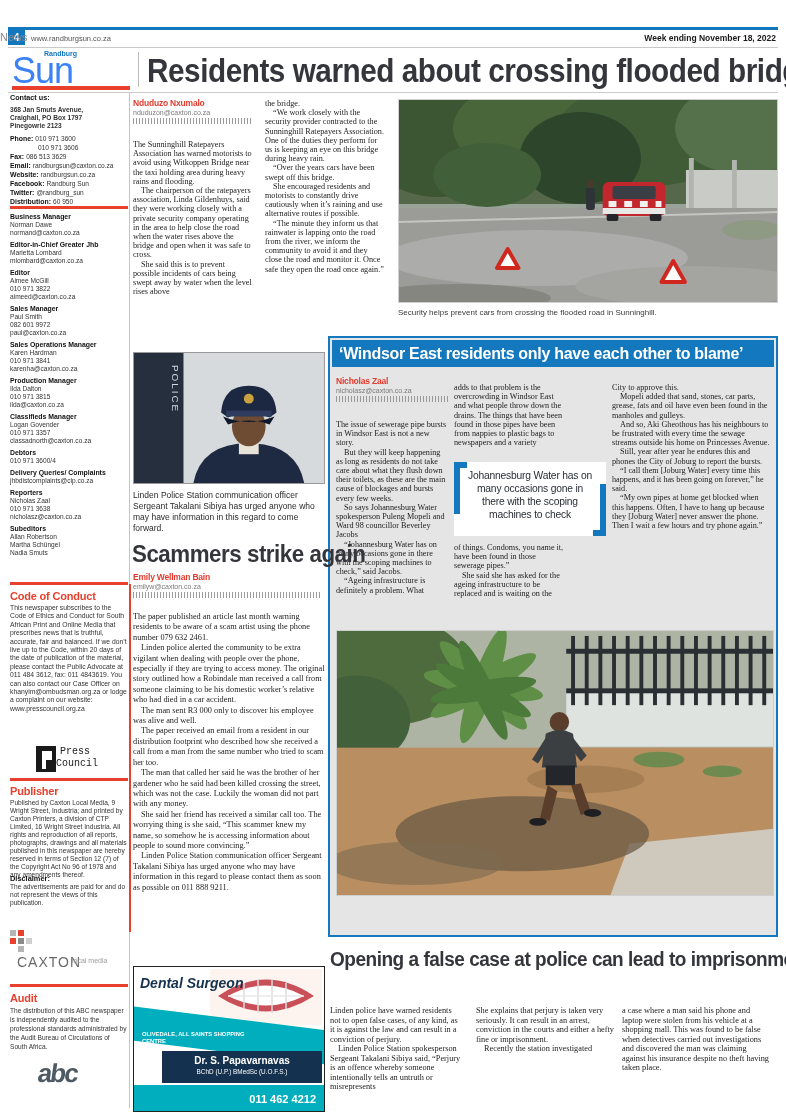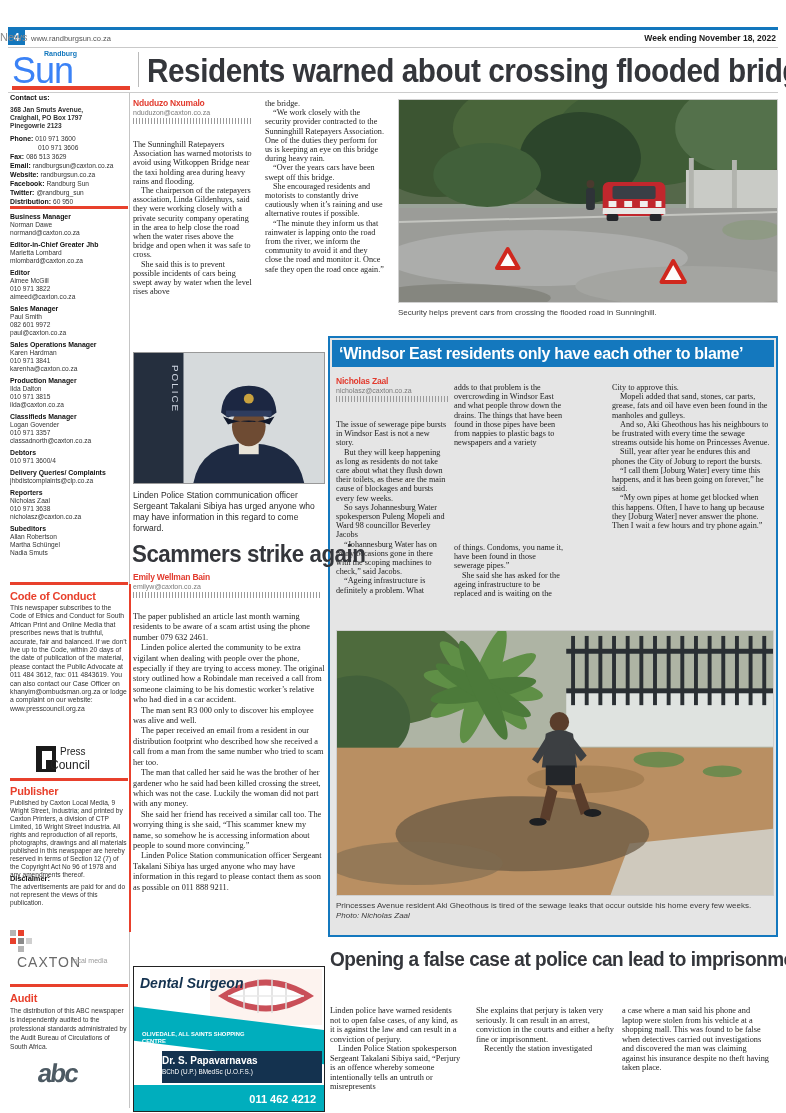--- a/index.html
+++ b/index.html
@@ -1,20 +1,20 @@
 <!DOCTYPE html>
 <html><head>
 <meta charset="utf-8">
 <style>
   *{margin:0;padding:0;box-sizing:border-box}
   html,body{background:#e9e9e9}
   .page{position:relative;width:786px;height:1113px;background:#fff;margin:0 auto;
         font-family:"Liberation Sans",sans-serif;color:#222;overflow:hidden}
   .abs{position:absolute}
-  .serif{font-family:Liberation Sans, sans-serif}
+  .serif{font-family:Liberation Mono, monospace}
   .pre{white-space:pre-line}
   .hatch{height:6px;background:repeating-linear-gradient(90deg,#9a9a9a 0 1px,transparent 1px 3px)}
   .byline-name{color:#e23b2e;font-weight:bold;font-size:8.5px;letter-spacing:-.2px}
   .byline-email{color:#7a7a7a;font-size:7px;margin:1px 0 2px}
   .body-col{font-family:"Liberation Serif",serif;font-size:8.2px;line-height:9.2px;color:#1c1c1c;overflow:hidden}
   .body-col p{margin:0}
   .body-col p + p{text-indent:8px}
   .bigcol{font-size:8.3px;line-height:10.4px}
   .caption{font-size:8px;line-height:10px;color:#3a3a3a}
   .headline{font-weight:bold;color:#34363b;white-space:nowrap;transform-origin:0 50%;letter-spacing:-.5px}
@@ -126,21 +126,21 @@
 
   <div class="abs red-head" style="left:10px;top:590px">Code of Conduct</div>
   <div class="abs sb" style="left:10px;top:604px;width:118px;height:136px;overflow:hidden;font-size:6.8px;line-height:8.4px">This newspaper subscribes to the Code of Ethics and Conduct for South African Print and Online Media that prescribes news that is truthful, accurate, fair and balanced. If we don’t live up to the Code, within 20 days of the date of publication of the material, please contact the Public Advocate at 011 484 3612, fax: 011 4843619. You can also contact our Case Officer on khanyim@ombudsman.org.za or lodge a complaint on our website: www.presscouncil.org.za</div>
   <div class="abs" style="left:34px;top:744px;width:90px;height:30px">
     <svg width="90" height="30" viewBox="0 0 90 30">
       <rect x="2" y="2" width="20" height="26" fill="#1a1a1a"></rect>
       <rect x="8" y="7" width="10" height="9" fill="#fff"></rect>
       <rect x="8" y="16" width="4" height="9" fill="#fff"></rect>
     </svg>
     <div class="abs serif" style="left:26px;top:2px;font-size:10px;color:#222">Press</div>
-    <div class="abs serif" style="left:16px;top:14px;font-size:12px;color:#222">Council</div>
+    <div class="abs serif" style="left:22px;top:14px;font-size:10px;color:#222">Council</div>
   </div>
   <div class="abs redrule" style="left:10px;top:778px;width:118px"></div>
 
   <div class="abs red-head" style="left:10px;top:785px">Publisher</div>
   <div class="abs sb" style="left:10px;top:799px;width:118px;height:104px;overflow:hidden">Published by Caxton Local Media, 9 Wright Street, Industria; and printed by Caxton Printers, a division of CTP Limited, 16 Wright Street Industria. All rights and reproduction of all reports, photographs, drawings and all materials published in this newspaper are hereby reserved in terms of Section 12 (7) of the Copyright Act No 96 of 1978 and any amendments thereof.</div>
   <div class="abs sb" style="left:10px;top:875px;width:118px">
     <b style="font-size:7.4px">Disclaimer:</b>
     <span>The advertisements are paid for and do not represent the views of this publication.</span>
   </div>
   <div class="abs" style="left:10px;top:930px;width:118px;height:42px">
@@ -228,20 +228,25 @@
         <p>The issue of sewerage pipe bursts in Windsor East is not a new story.</p>
         <p>But they will keep happening as long as residents do not take care about what they flush down their toilets, as these are the main cause of blockages and bursts every few weeks.</p>
         <p>So says Johannesburg Water spokesperson Puleng Mopeli and Ward 98 councillor Beverley Jacobs</p>
         <p>“Johannesburg Water has on many occasions gone in there with the scoping machines to check,” said Jacobs.</p>
         <p>“Ageing infrastructure is definitely a problem. What</p>
       </div>
     <div class="abs body-col" style="left:124px;top:45px;width:113px;height:76px">
         <p>adds to that problem is the overcrowding in Windsor East and what people throw down the drains. The things that have been found in those pipes have been from nappies to plastic bags to newspapers and a variety</p>
       </div>
 
+    <div class="abs quote-box" style="left:124px;top:124px;width:152px;height:74px">
+      <div class="abs" style="left:0;top:0;width:13px;height:52px;border-left:6px solid #1478be;border-top:6px solid #1478be"></div>
+      <div class="abs" style="right:0;bottom:0;width:13px;height:52px;border-right:6px solid #1478be;border-bottom:6px solid #1478be"></div>
+      <div class="abs" style="left:13px;right:13px;top:7px;text-align:center;font-size:10.3px;line-height:13px;color:#2a2f36;letter-spacing:-.2px">Johannesburg Water has on many occasions gone in there with the scoping machines to check</div>
+    </div>
 
     <div class="abs body-col" style="left:124px;top:205px;width:113px;height:85px">
         <p>of things. Condoms, you name it, have been found in those sewerage pipes.”</p>
         <p>She said she has asked for the ageing infrastructure to be replaced and is waiting on the</p>
       </div>
     <div class="abs body-col" style="left:282px;top:45px;width:158px;height:245px">
         <p>City to approve this.</p>
         <p>Mopeli added that sand, stones, car parts, grease, fats and oil have even been found in the manholes and gulleys.</p>
         <p>And so, Aki Gheothous has his neighbours to be frustrated with every time the sewage streams outside his home on Princesses Avenue.</p>
         <p>Still, year after year he endures this and phones the City of Joburg to report the bursts.</p>
@@ -299,23 +304,20 @@
           <path d="M240,156 l10,30 10,-4 -10,-28 z" fill="#5a3d2b"></path>
           <ellipse cx="206" cy="193" rx="9" ry="4" fill="#1d1f22"></ellipse>
           <ellipse cx="262" cy="184" rx="9" ry="4" fill="#1d1f22"></ellipse>
           <path d="M214,108 l-14,22 6,4 12,-18 z" fill="#3c3f42"></path>
           <path d="M242,108 l14,18 -6,6 -12,-16 z" fill="#3c3f42"></path>
         </g>
         <ellipse cx="330" cy="130" rx="26" ry="8" fill="#6f8a4e"></ellipse>
         <ellipse cx="395" cy="142" rx="20" ry="6" fill="#6f8a4e"></ellipse>
       </svg>
     </figure>
-    <figcaption class="abs caption" style="left:6px;top:563px;width:438px">
-      <span>Princesses Avenue resident Aki Gheothous is tired of the sewage leaks that occur outside his home every few weeks. </span><i>Photo: Nicholas Zaal</i>
-    </figcaption>
   </section>
 
   <figure class="abs" style="left:133px;top:352px;width:192px;height:132px;border:1px solid #999;overflow:hidden">
     <svg width="190" height="130" viewBox="0 0 192 131" preserveAspectRatio="none">
       <rect width="192" height="131" fill="#d6dadc"></rect>
       <rect width="50" height="131" fill="#252f3e"></rect>
       <text x="38" y="12" transform="rotate(90 38 12)" fill="#cfd6e2" font-size="10" font-family="Liberation Sans, sans-serif" letter-spacing="2">POLICE</text>
       <path d="M60,131 q8,-40 56,-40 q48,0 56,40 z" fill="#1e2a42"></path>
       <rect x="106" y="88" width="20" height="14" fill="#e8e3d8"></rect>
       <ellipse cx="116" cy="74" rx="17" ry="20" fill="#6e4b33"></ellipse>
@@ -353,21 +355,21 @@
           <line x1="48" y1="10" x2="48" y2="44"></line>
         <line x1="62" y1="10" x2="62" y2="44"></line>
           <line x1="76" y1="14" x2="76" y2="40"></line>
       </g>
       <line x1="18" y1="27" x2="94" y2="27" stroke="#e9e9e9" stroke-width="1.5"></line>
     </svg>
     <div class="abs" style="left:-10px;top:52px;width:220px;height:34px;background:#00aebd;transform:rotate(7deg)"></div>
     <div class="abs" style="left:0;top:118px;width:192px;height:28px;background:#00aebd"></div>
     <div class="abs" style="left:6px;top:8px;font-size:14px;font-weight:bold;font-style:italic;color:#14324f">Dental Surgeon</div>
     <div class="abs" style="left:8px;top:64px;width:120px;font-size:5.8px;font-weight:bold;color:#fff;line-height:7px">OLIVEDALE, ALL SAINTS SHOPPING CENTRE</div>
-    <div class="abs" style="left:28px;top:84px;width:160px;height:32px;background:#14324f;color:#fff;text-align:left;padding-top:4px">
+    <div class="abs" style="left:28px;top:84px;width:160px;height:32px;background:#14324f;color:#fff;text-align:center;padding-top:4px">
       <div style="font-size:10px;font-weight:bold">Dr. S. Papavarnavas</div>
       <div style="font-size:6.4px;margin-top:2px">BChD (U.P.) BMedSc (U.O.F.S.)</div>
     </div>
     <div class="abs" style="right:8px;top:126px;font-size:11px;font-weight:bold;color:#fff">011 462 4212</div>
   </div>
 
   <div class="abs headline" style="left:330px;top:948px;font-size:20px;transform:scaleX(.95)">Opening a false case at police can lead to imprisonment</div>
   <div class="abs body-col" style="left:330px;top:1006px;width:132px;height:102px;font-size:8.3px;line-height:9.5px">
       <p>Linden police have warned residents not to open false cases, of any kind, as it is against the law and can result in a conviction of perjury.</p>
       <p>Linden Police Station spokesperson Sergeant Takalani Sibiya said, “Perjury is an offence whereby someone intentionally tells an untruth or misrepresents</p>

